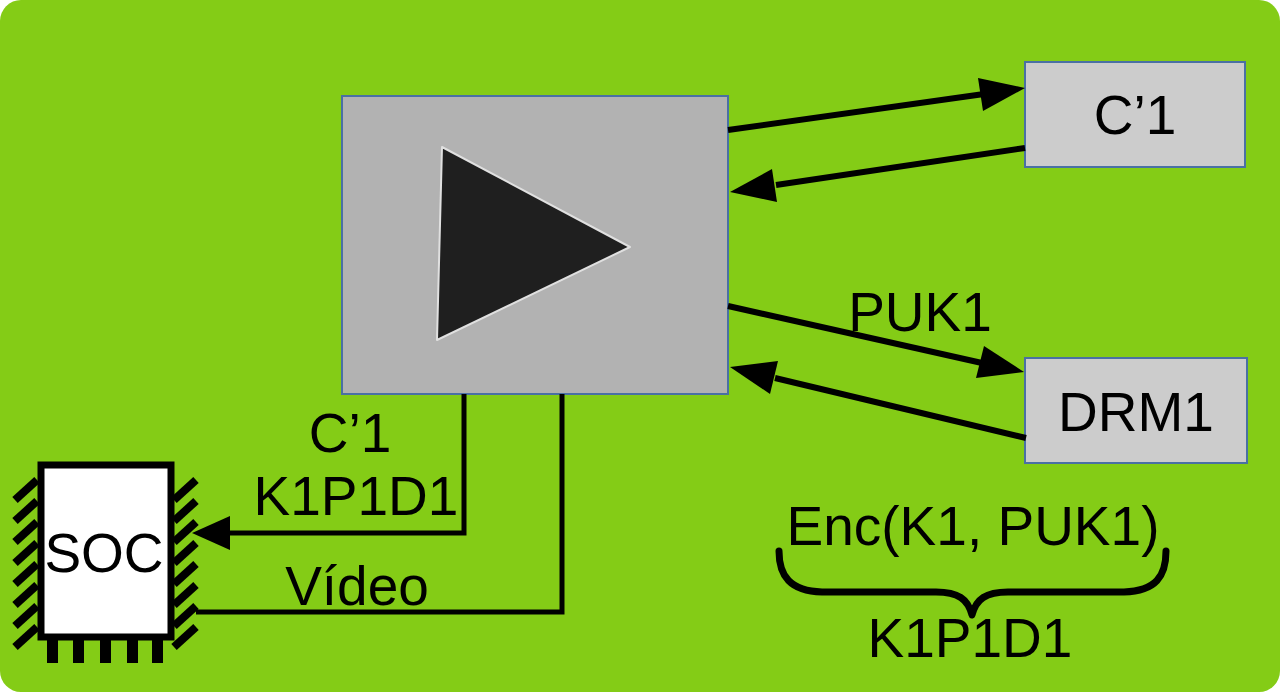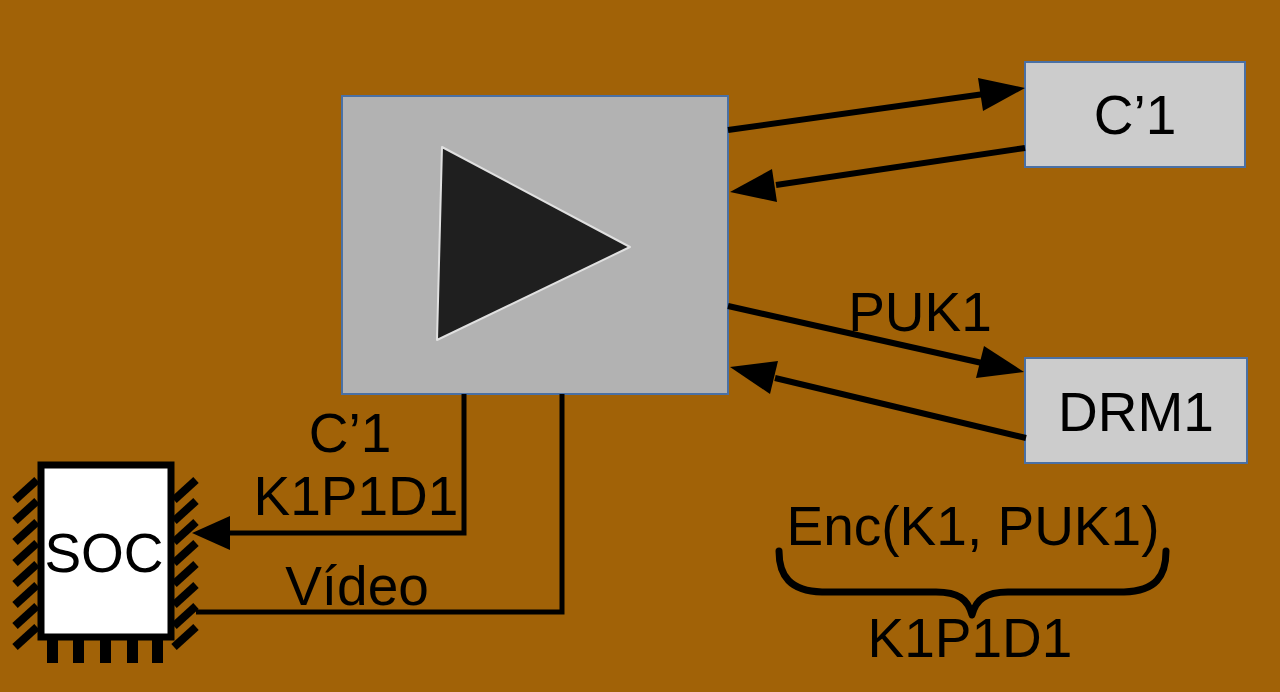--- a/index.html
+++ b/index.html
@@ -4,22 +4,23 @@
 <style>
   html, body {
     margin: 0;
     padding: 0;
     background: #ffffff;
   }
   .stage {
     position: relative;
     width: 1280px;
     height: 692px;
-    background: #a16207;
+    background: #84cc16;
     overflow: hidden;
+    border-radius: 21px;
   }
   svg { display: block; }
   text {
     font-family: "Liberation Sans", "DejaVu Sans", sans-serif;
     font-size: 55px;
     fill: #000000;
     text-anchor: middle;
   }
   .node-rect {
     stroke: #4a70a4;

